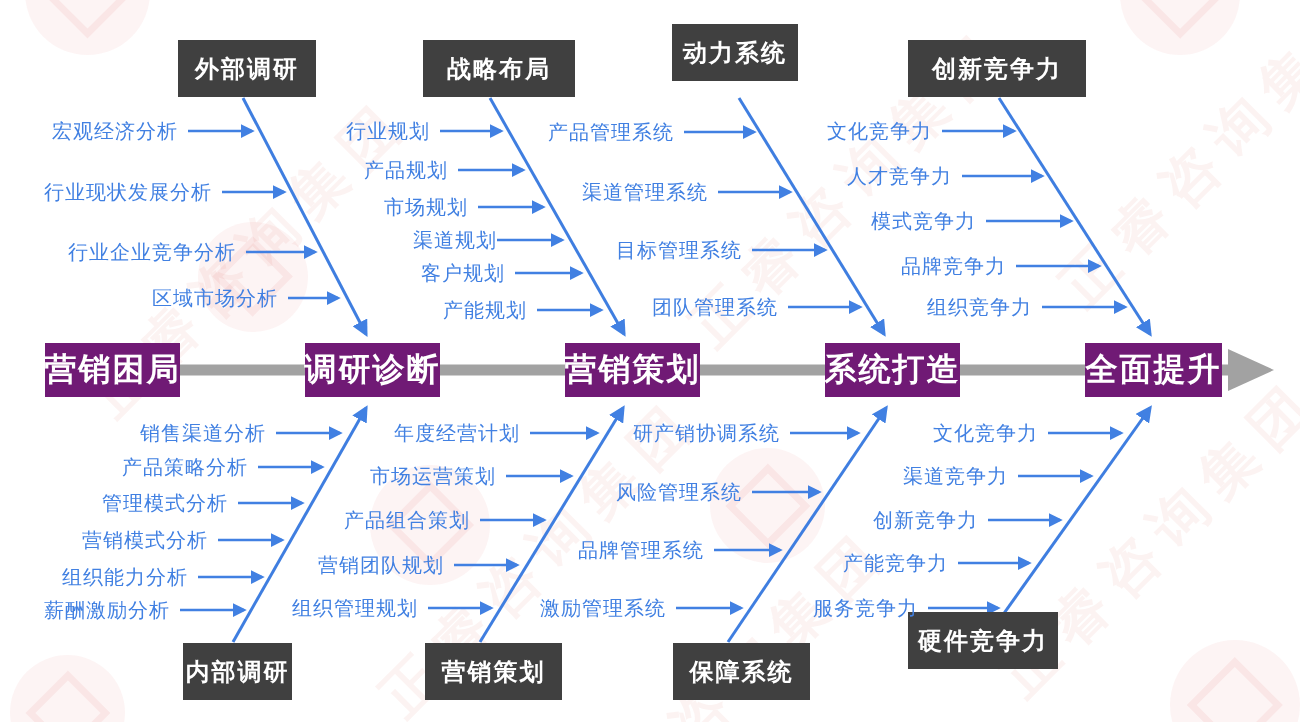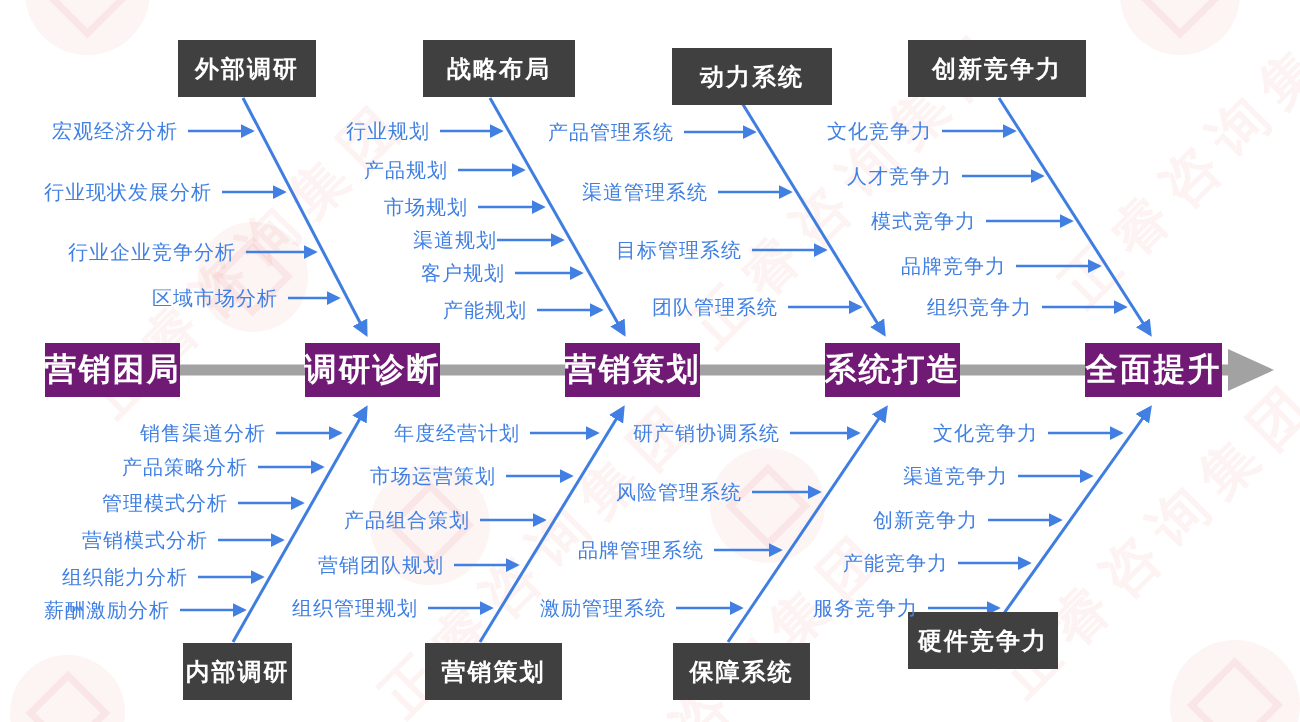--- a/index.html
+++ b/index.html
@@ -117,21 +117,21 @@
       <line x1="1048" y1="433" x2="1121" y2="433" marker-end="url(#ah)"></line>
       <line x1="1018" y1="476" x2="1091" y2="476" marker-end="url(#ah)"></line>
       <line x1="988" y1="520" x2="1060" y2="520" marker-end="url(#ah)"></line>
       <line x1="958" y1="563" x2="1029" y2="563" marker-end="url(#ah)"></line>
       <line x1="928" y1="608" x2="998" y2="608" marker-end="url(#ah)"></line>
     </g>
   </svg>
 
   <div class="bluebox" style="left:178px;top:40px;width:138px">外部调研</div>
   <div class="bluebox" style="left:423px;top:40px;width:152px">战略布局</div>
-  <div class="bluebox" style="left:672px;top:48px;width:160px">动力系统</div>
+  <div class="bluebox" style="left:672px;top:24px;width:126px">动力系统</div>
   <div class="bluebox" style="left:908px;top:40px;width:178px">创新竞争力</div>
 
   <div class="bluebox" style="left:183px;top:643px;width:109px">内部调研</div>
   <div class="bluebox" style="left:425px;top:643px;width:137px">营销策划</div>
   <div class="bluebox" style="left:673px;top:643px;width:137px">保障系统</div>
   <div class="bluebox" style="left:908px;top:612px;width:150px">硬件竞争力</div>
 
   <div class="redbox" style="left:45px;width:135px">营销困局</div>
   <div class="redbox" style="left:305px;width:135px">调研诊断</div>
   <div class="redbox" style="left:565px;width:135px">营销策划</div>

